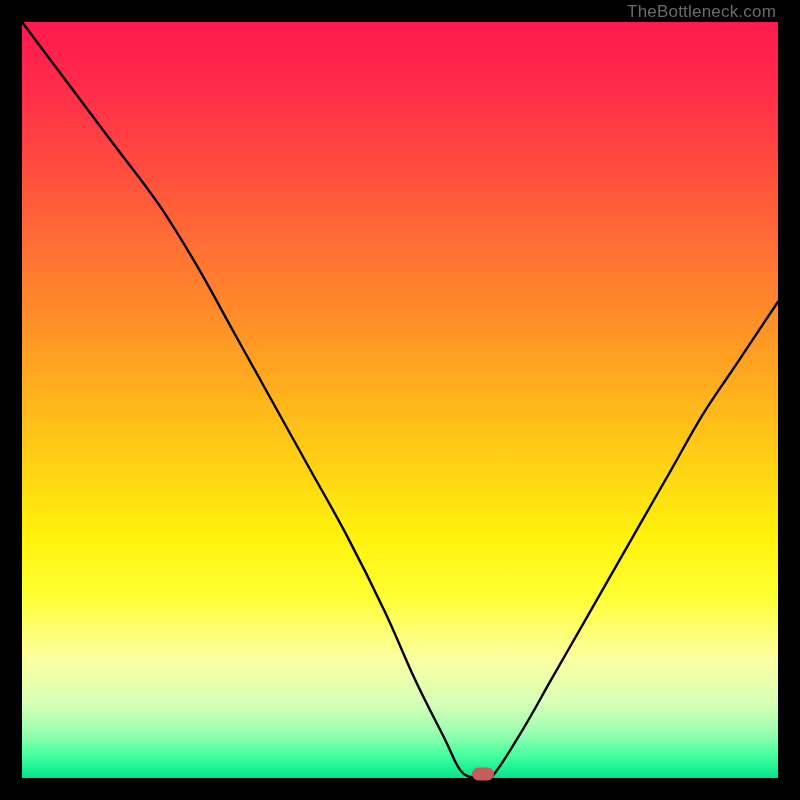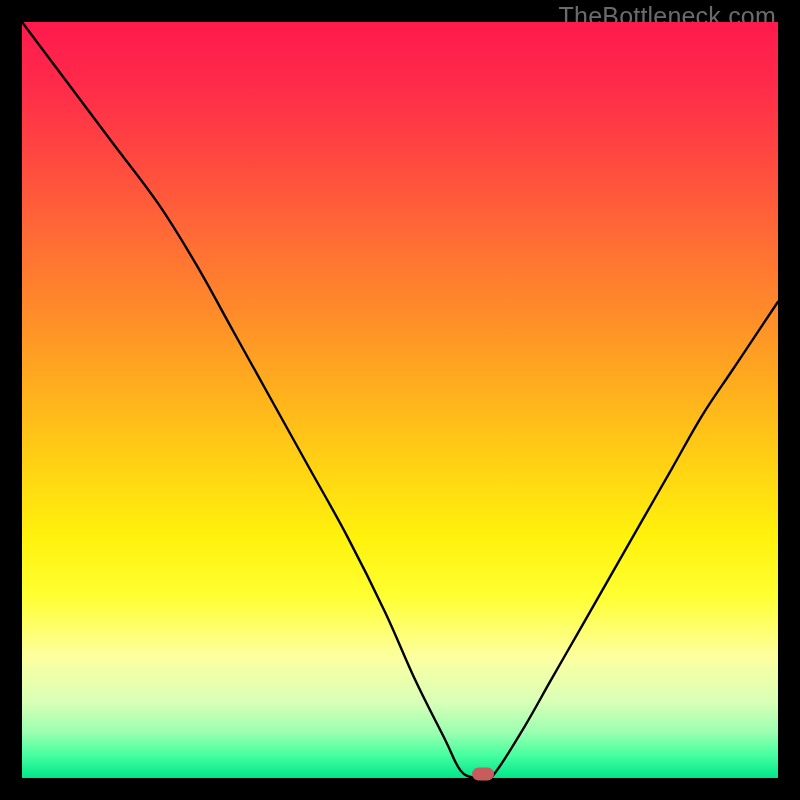--- a/index.html
+++ b/index.html
@@ -38,21 +38,21 @@
       #9affb0 94%,
       #46ffa0 97%,
       #00e58a 100%
     );
   }
   .watermark {
     position: absolute;
     top: 2px;
     right: 24px;
     color: #6b6b6b;
-    font-size: 25px;
+    font-size: 17px;
     letter-spacing: 0.2px;
     user-select: none;
   }
   svg.curve {
     position: absolute;
     left: 0;
     top: 0;
     width: 756px;
     height: 756px;
     overflow: visible;

